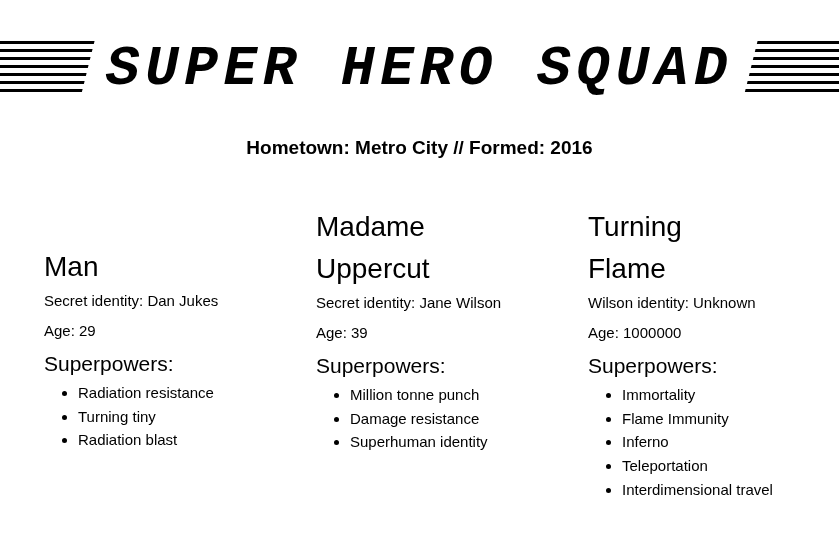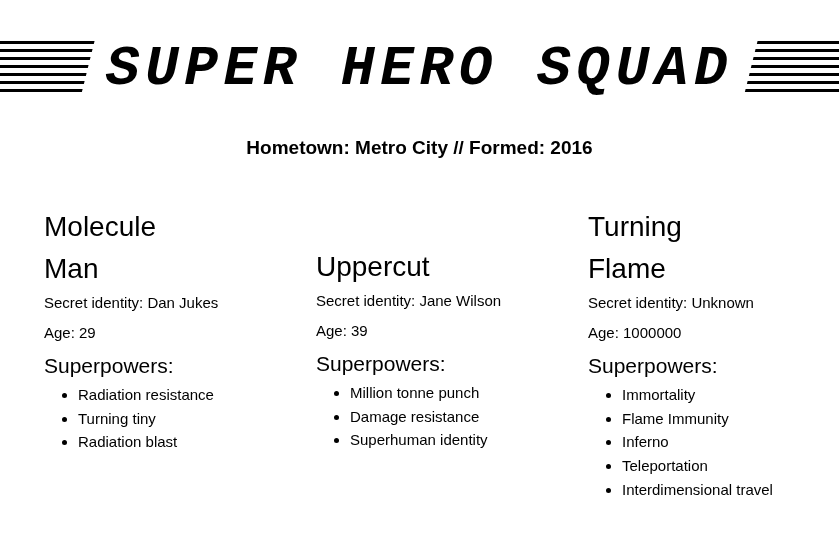--- a/index.html
+++ b/index.html
@@ -124,42 +124,42 @@
     <span class="lines right"></span>
   </div>
 </div>
 
 <div id="subtitle">Hometown: Metro City // Formed: 2016</div>
 
 <div id="heroes">
 
   <div class="hero">
     <div class="hero-name">
-      <div class="word">
-        <span class="lines left"></span>
-        <span class="label">Molecule</span>
-      </div><br>
+      <br>
       <div class="word">
         <span class="lines left"></span>
         <span class="label">Man</span>
       </div>
     </div>
     <div class="hero-stat first">Secret identity: Dan Jukes</div>
     <div class="hero-stat">Age: 29</div>
     <div class="powers-label">Superpowers:</div>
     <ul class="powers">
       <li>Radiation resistance</li>
       <li>Turning tiny</li>
       <li>Radiation blast</li>
     </ul>
   </div>
 
   <div class="hero">
     <div class="hero-name">
-      <br>
+      <div class="word">
+        <span class="lines left"></span>
+        <span class="label">Madame</span>
+      </div><br>
       <div class="word">
         <span class="lines left"></span>
         <span class="label">Uppercut</span>
       </div>
     </div>
     <div class="hero-stat first">Secret identity: Jane Wilson</div>
     <div class="hero-stat">Age: 39</div>
     <div class="powers-label">Superpowers:</div>
     <ul class="powers">
       <li>Million tonne punch</li>
@@ -172,21 +172,21 @@
     <div class="hero-name">
       <div class="word">
         <span class="lines left"></span>
         <span class="label">Turning</span>
       </div><br>
       <div class="word">
         <span class="lines left"></span>
         <span class="label">Flame</span>
       </div>
     </div>
-    <div class="hero-stat first">Secret identity: Unknown</div>
+    <div class="hero-stat first">Wilson identity: Unknown</div>
     <div class="hero-stat">Age: 1000000</div>
     <div class="powers-label">Superpowers:</div>
     <ul class="powers">
       <li>Immortality</li>
       <li>Flame Immunity</li>
       <li>Inferno</li>
       <li>Teleportation</li>
       <li>Interdimensional travel</li>
     </ul>
   </div>

